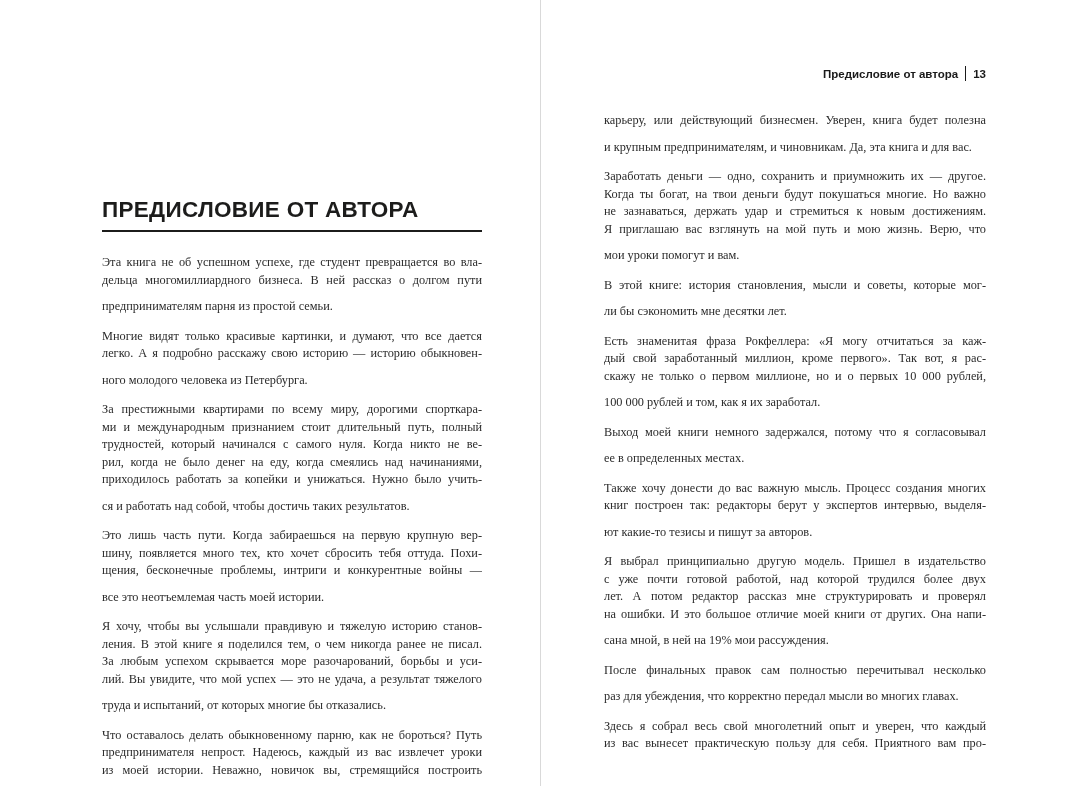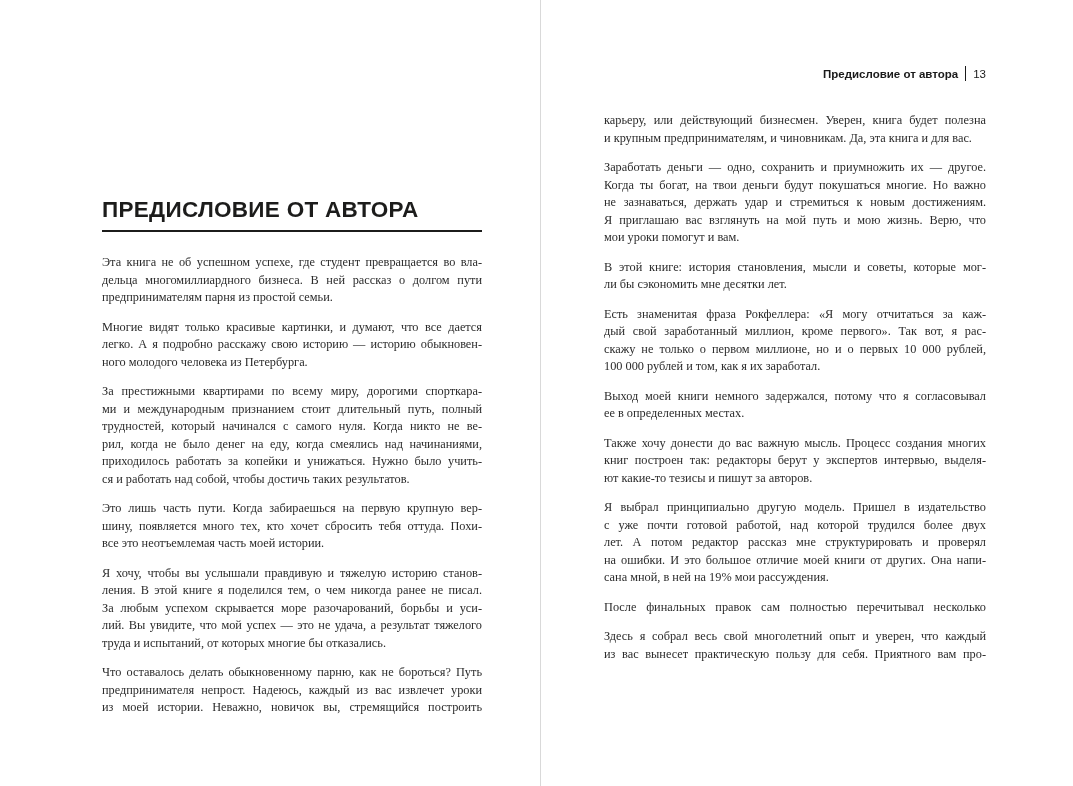--- a/index.html
+++ b/index.html
@@ -28,33 +28,33 @@
 
   
   .running-header {
     position: absolute; left: 604px; top: 66px; width: 382px;
     display: flex; justify-content: flex-end; align-items: center;
     font-family: "Liberation Sans", sans-serif;
     font-size: 11.5px; color: #1a1a1a;
   }
   .running-header .rh-title { font-weight: 700; }
   .rh-divider { width: 1px; height: 15px; background: #1a1a1a; margin: 0 7px; }
-  .running-header .rh-num { font-weight: 400; }
+  .running-header .rh-num { font-weight: 700; }
 
   .right-col { position: absolute; left: 604px; top: 112px; width: 382px; }
 
   
   .para + .para { margin-top: 12px; }
   .ln {
     font-size: 12.3px; line-height: 17.5px; height: 17.5px;
     color: #2b2b2b;
     text-align: justify; text-align-last: justify;
     overflow: hidden;
   }
-  .ln.last { text-align-last: left; }
+  .ln.last { text-align-last: left; margin-top: 9px; }
 </style>
 </head>
 <body>
 
 <div class="spread">
 
   <div class="page-divider"></div>
 
   <div class="left-col">
     <div class="chapter-heading">ПРЕДИСЛОВИЕ ОТ АВТОРА</div>
@@ -74,20 +74,21 @@
           <div class="ln" style="">За престижными квартирами по всему миру, дорогими спорткара-</div>
           <div class="ln" style="">ми и международным признанием стоит длительный путь, полный</div>
           <div class="ln" style="">трудностей, который начинался с самого нуля. Когда никто не ве-</div>
           <div class="ln" style="">рил, когда не было денег на еду, когда смеялись над начинаниями,</div>
           <div class="ln" style="">приходилось работать за копейки и унижаться. Нужно было учить-</div>
           <div class="ln last" style="">ся и работать над собой, чтобы достичь таких результатов.</div>
         </div>
         <div class="para">
           <div class="ln" style="">Это лишь часть пути. Когда забираешься на первую крупную вер-</div>
           <div class="ln" style="">шину, появляется много тех, кто хочет сбросить тебя оттуда. Похи-</div>
+          <div class="ln" style="">щения, бесконечные проблемы, интриги и конкурентные войны —</div>
           <div class="ln last" style="">все это неотъемлемая часть моей истории.</div>
         </div>
         <div class="para">
           <div class="ln" style="">Я хочу, чтобы вы услышали правдивую и тяжелую историю станов-</div>
           <div class="ln" style="">ления. В этой книге я поделился тем, о чем никогда ранее не писал.</div>
           <div class="ln" style="">За любым успехом скрывается море разочарований, борьбы и уси-</div>
           <div class="ln" style="">лий. Вы увидите, что мой успех — это не удача, а результат тяжелого</div>
           <div class="ln last" style="">труда и испытаний, от которых многие бы отказались.</div>
         </div>
         <div class="para">
@@ -137,20 +138,21 @@
       </div>
       <div class="para">
         <div class="ln" style="">Я выбрал принципиально другую модель. Пришел в издательство</div>
         <div class="ln" style="">с уже почти готовой работой, над которой трудился более двух</div>
         <div class="ln" style="">лет. А потом редактор рассказ мне структурировать и проверял</div>
         <div class="ln" style="">на ошибки. И это большое отличие моей книги от других. Она напи-</div>
         <div class="ln last" style="">сана мной, в ней на 19% мои рассуждения.</div>
       </div>
       <div class="para">
         <div class="ln" style="">После финальных правок сам полностью перечитывал несколько</div>
+        <div class="ln last" style="">раз для убеждения, что корректно передал мысли во многих главах.</div>
       </div>
       <div class="para">
         <div class="ln" style="">Здесь я собрал весь свой многолетний опыт и уверен, что каждый</div>
         <div class="ln" style="">из вас вынесет практическую пользу для себя. Приятного вам про-</div>
       </div>
     </div>
 
 </div>
 
 </body></html>

